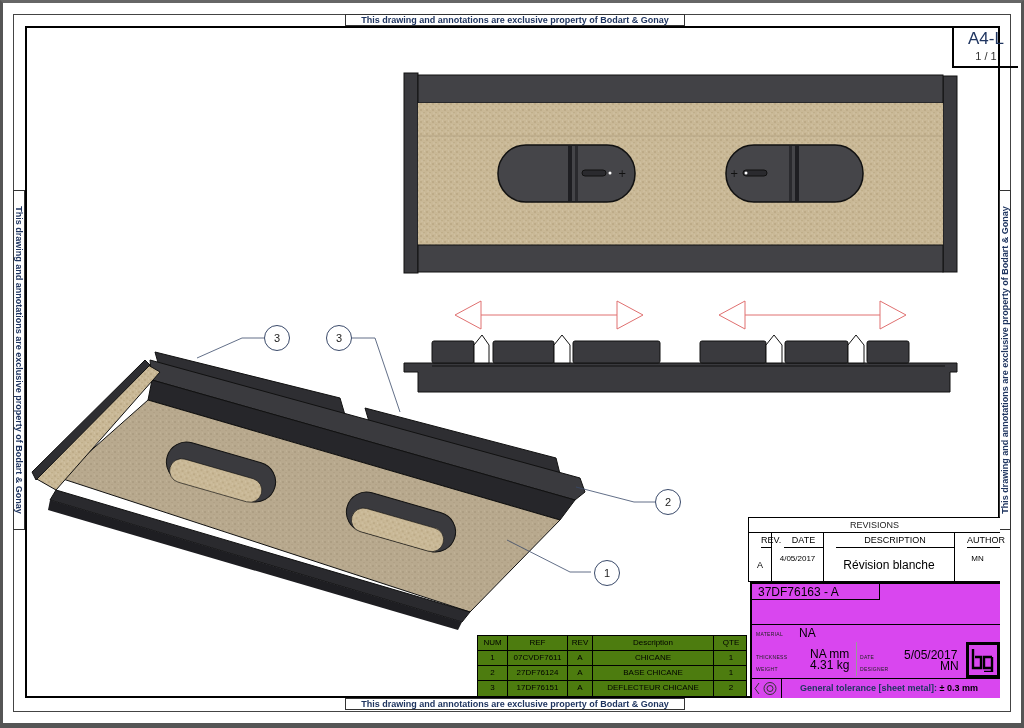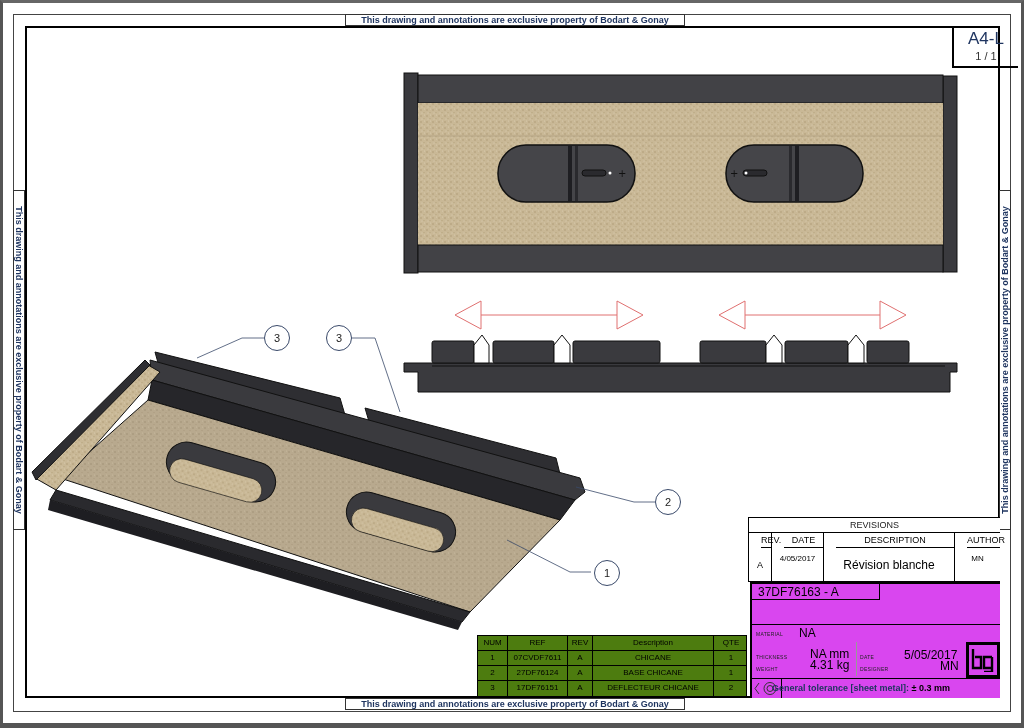--- a/index.html
+++ b/index.html
@@ -49,21 +49,21 @@
   .tb-number { position: absolute; left: 0; top: 0; width: 128px; height: 16px; border-right: 1px solid #000; border-bottom: 1px solid #000; font-size: 12px; line-height: 16px; padding-left: 6px; }
   .tb-title { position: absolute; left: 8px; top: 17px; font-size: 17px; letter-spacing: 0.5px; line-height: 22px; }
   .tb-sep1 { position: absolute; left: 0; top: 40px; width: 248px; border-top: 1px solid #000; }
   .tb-label { position: absolute; font-size: 5px; color: #222; letter-spacing: 0.3px; }
   .tb-val { position: absolute; font-size: 12px; }
   .tb-vsep { position: absolute; left: 104px; top: 58px; height: 34px; border-left: 1px solid #999; }
   .tb-logo { position: absolute; left: 214px; top: 58px; width: 34px; height: 36px; border: 3px solid #000; }
   .tb-logo svg { position: absolute; left: 2px; top: 3px; }
   .tb-sep2 { position: absolute; left: 0; top: 94px; width: 248px; border-top: 1px solid #000; }
   .tb-proj { position: absolute; left: 0; top: 95px; width: 30px; height: 19px; border-right: 1px solid #000; }
-  .tb-tol { position: absolute; left: 20px; top: 95px; font-size: 9px; line-height: 19px; font-weight: bold; color: #1f3560; }
+  .tb-tol { position: absolute; left: 48px; top: 95px; font-size: 9px; line-height: 19px; font-weight: bold; color: #1f3560; }
   .tb-tol b { color: #000; }
 
   
   .bom { position: absolute; left: 477px; top: 635px; width: 270px; border: 1px solid #000; background: #4d7c0f; font-size: 8px; }
   .bom-row { display: grid; grid-template-columns: 30px 60px 25px 121px 34px; height: 15px; border-bottom: 1px solid #000; }
   .bom-row:last-child { border-bottom: none; }
   .bom-row > div { border-right: 1px solid #000; text-align: center; line-height: 14px; white-space: nowrap; overflow: hidden; }
   .bom-row > div:last-child { border-right: none; }
   .bom-head > div { line-height: 14px; }
 

